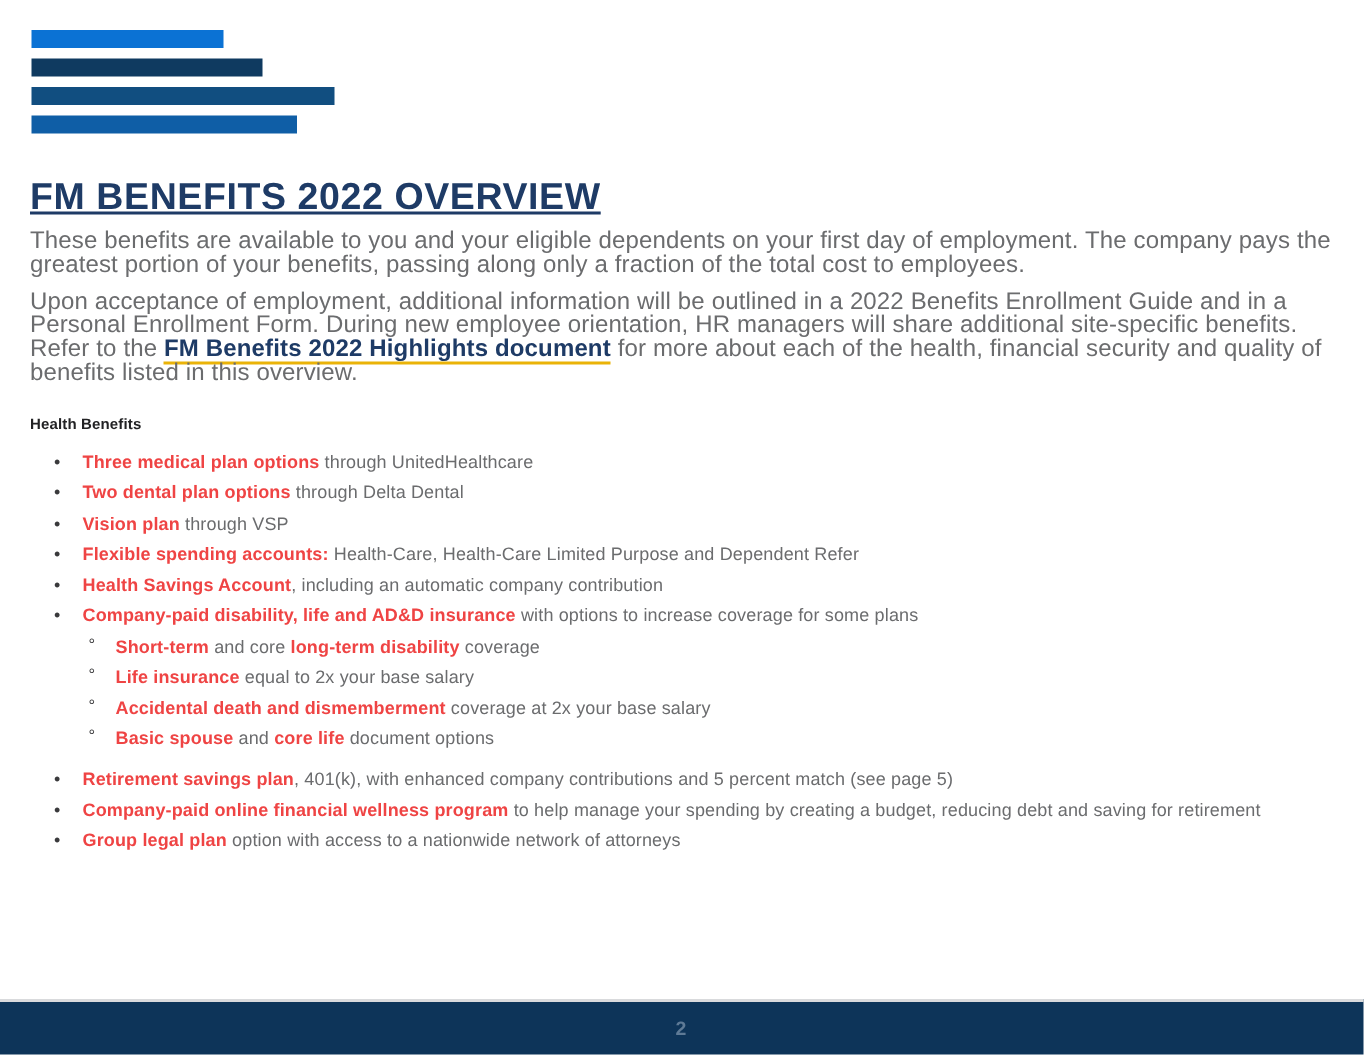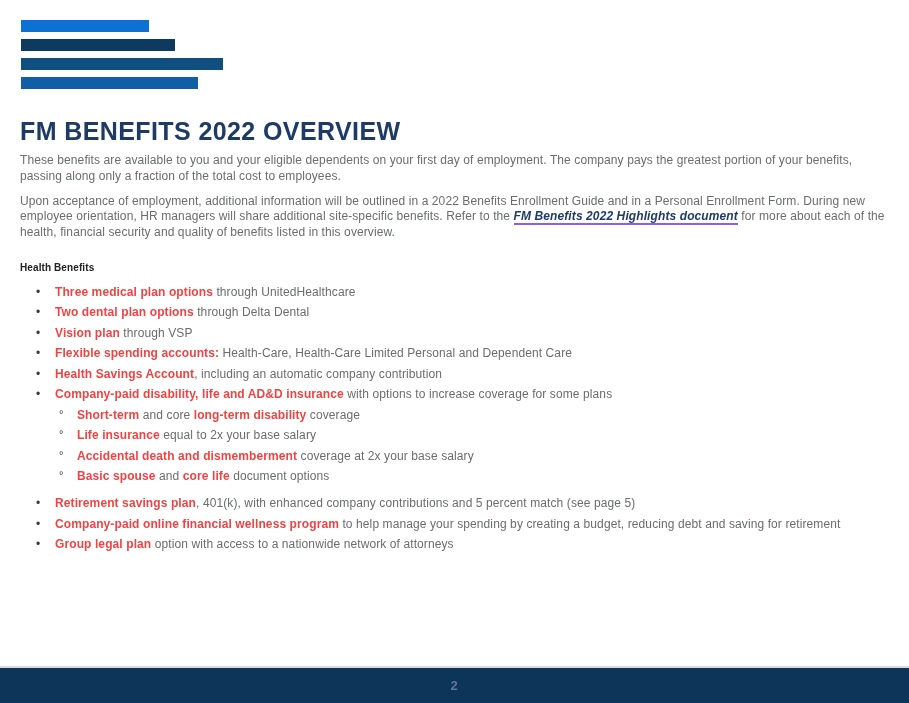--- a/index.html
+++ b/index.html
@@ -18,36 +18,36 @@
   
   .content { position:absolute; top:117px; left:20px; width:869px; }
 
   h1.page-title {
     margin:0 0 4px 0;
     font-size:25px;
     line-height:29px;
     font-weight:bold;
     color:#1e3b66;
     letter-spacing:0.4px;
+    text-decoration:underline;
   }
   p.intro {
     margin:9px 0 0 0;
-    font-size:12px;
+    font-size:16px;
     line-height:15.8px;
     color:#6b6c6e;
     letter-spacing:0.1px;
   }
   p.intro:first-of-type { margin-top:7px; }
   a.doc-link {
     color:#1e3b66;
     font-weight:bold;
     text-decoration:none;
-    border-bottom:2px solid #8b5cf6;
+    border-bottom:2px solid #eab308;
     cursor:pointer;
-    font-style:italic;
   }
   h2.section-heading {
     margin:19px 0 9px 0;
     font-size:10px;
     line-height:15px;
     font-weight:bold;
     color:#222224;
     letter-spacing:0.1px;
   }
   .bullet {
@@ -102,21 +102,21 @@
   <div id="intro-container">
       <p class="intro"><span>These benefits are available to you and your eligible dependents on your first day of employment. The company pays the greatest portion of your benefits, passing along only a fraction of the total cost to employees.</span></p>
       <p class="intro"><span>Upon acceptance of employment, additional information will be outlined in a 2022 Benefits Enrollment Guide and in a Personal Enrollment Form. During new employee orientation, HR managers will share additional site-specific benefits. Refer to the </span><a class="doc-link" href="#">FM Benefits 2022 Highlights document</a><span> for more about each of the health, financial security and quality of benefits listed in this overview.</span></p>
     </div>
   <div id="sections-container">
       <h2 class="section-heading">Health Benefits</h2>
       <div class="bullet-list">
         <div class="bullet lvl1"><span class="marker">•</span><span class="b">Three medical plan options</span><span> through UnitedHealthcare</span></div>
         <div class="bullet lvl1"><span class="marker">•</span><span class="b">Two dental plan options</span><span> through Delta Dental</span></div>
         <div class="bullet lvl1"><span class="marker">•</span><span class="b">Vision plan</span><span> through VSP</span></div>
-        <div class="bullet lvl1"><span class="marker">•</span><span class="b">Flexible spending accounts:</span><span> Health-Care, Health-Care Limited Personal and Dependent Care</span></div>
+        <div class="bullet lvl1"><span class="marker">•</span><span class="b">Flexible spending accounts:</span><span> Health-Care, Health-Care Limited Purpose and Dependent Refer</span></div>
         <div class="bullet lvl1"><span class="marker">•</span><span class="b">Health Savings Account</span><span>, including an automatic company contribution</span></div>
       </div>
       <div class="bullet-list">
         <div class="bullet lvl1"><span class="marker">•</span><span class="b">Company-paid disability, life and AD&amp;D insurance</span><span> with options to increase coverage for some plans</span></div>
         <div class="bullet lvl2"><span class="marker">°</span><span class="b">Short-term</span><span> and core </span><span class="b">long-term disability</span><span> coverage</span></div>
         <div class="bullet lvl2"><span class="marker">°</span><span class="b">Life insurance</span><span> equal to 2x your base salary</span></div>
         <div class="bullet lvl2"><span class="marker">°</span><span class="b">Accidental death and dismemberment</span><span> coverage at 2x your base salary</span></div>
         <div class="bullet lvl2 gap-after"><span class="marker">°</span><span class="b">Basic spouse</span><span> and </span><span class="b">core life</span><span> document options</span></div>
         <div class="bullet lvl1"><span class="marker">•</span><span class="b">Retirement savings plan</span><span>, 401(k), with enhanced company contributions and 5 percent match (see page 5)</span></div>
         <div class="bullet lvl1"><span class="marker">•</span><span class="b">Company-paid online financial wellness program</span><span> to help manage your spending by creating a budget, reducing debt and saving for retirement</span></div>

